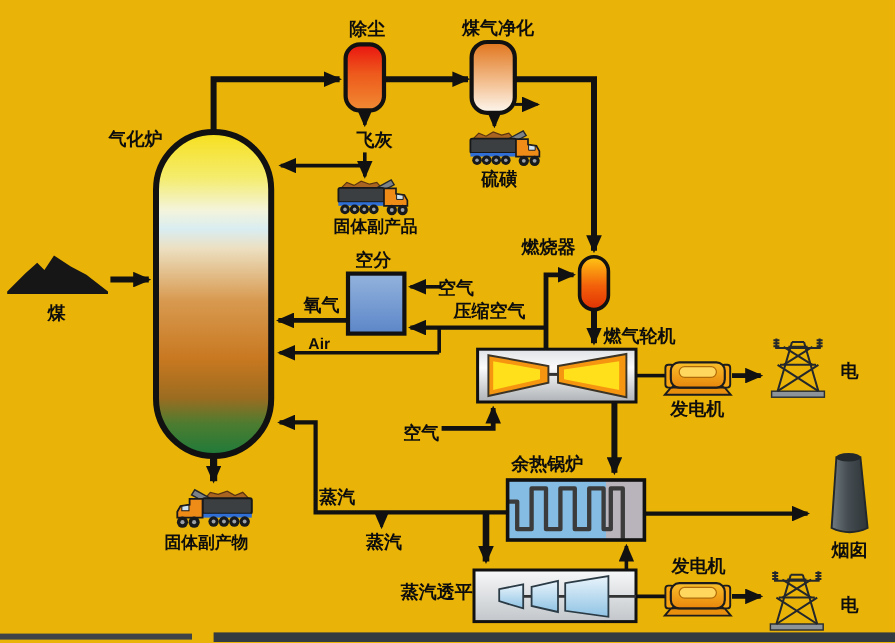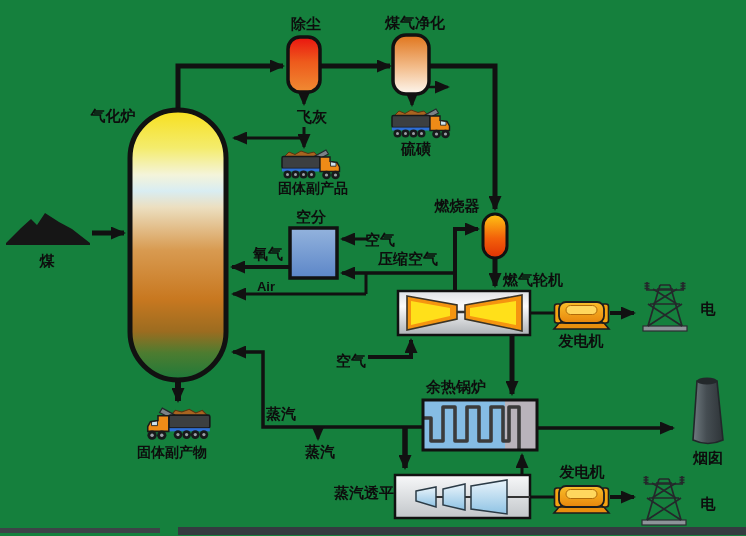--- a/index.html
+++ b/index.html
@@ -1,16 +1,16 @@
 <!DOCTYPE html>
 <html><head>
 <meta charset="utf-8">
 <style>
   html,body{margin:0;padding:0;background:#ffffff;}
-  #stage{position:relative;width:746px;height:536px;background:#15803d;overflow:hidden;
+  #stage{position:relative;width:746px;height:536px;background:#eab308;overflow:hidden;
          font-family:"Liberation Serif","DejaVu Serif",serif;}
   svg{display:block;}
   .lbl{font-family:"Liberation Serif","DejaVu Serif",serif;font-weight:bold;font-size:15px;
        fill:#0d0d0d;text-anchor:middle;}
   .lbl-sm{font-size:14px;}
   .lbl-en{font-family:"Liberation Sans","DejaVu Sans",sans-serif;font-size:13px;font-weight:bold;}
   .flow{stroke:#111;fill:none;}
 </style>
 </head>
 <body>

